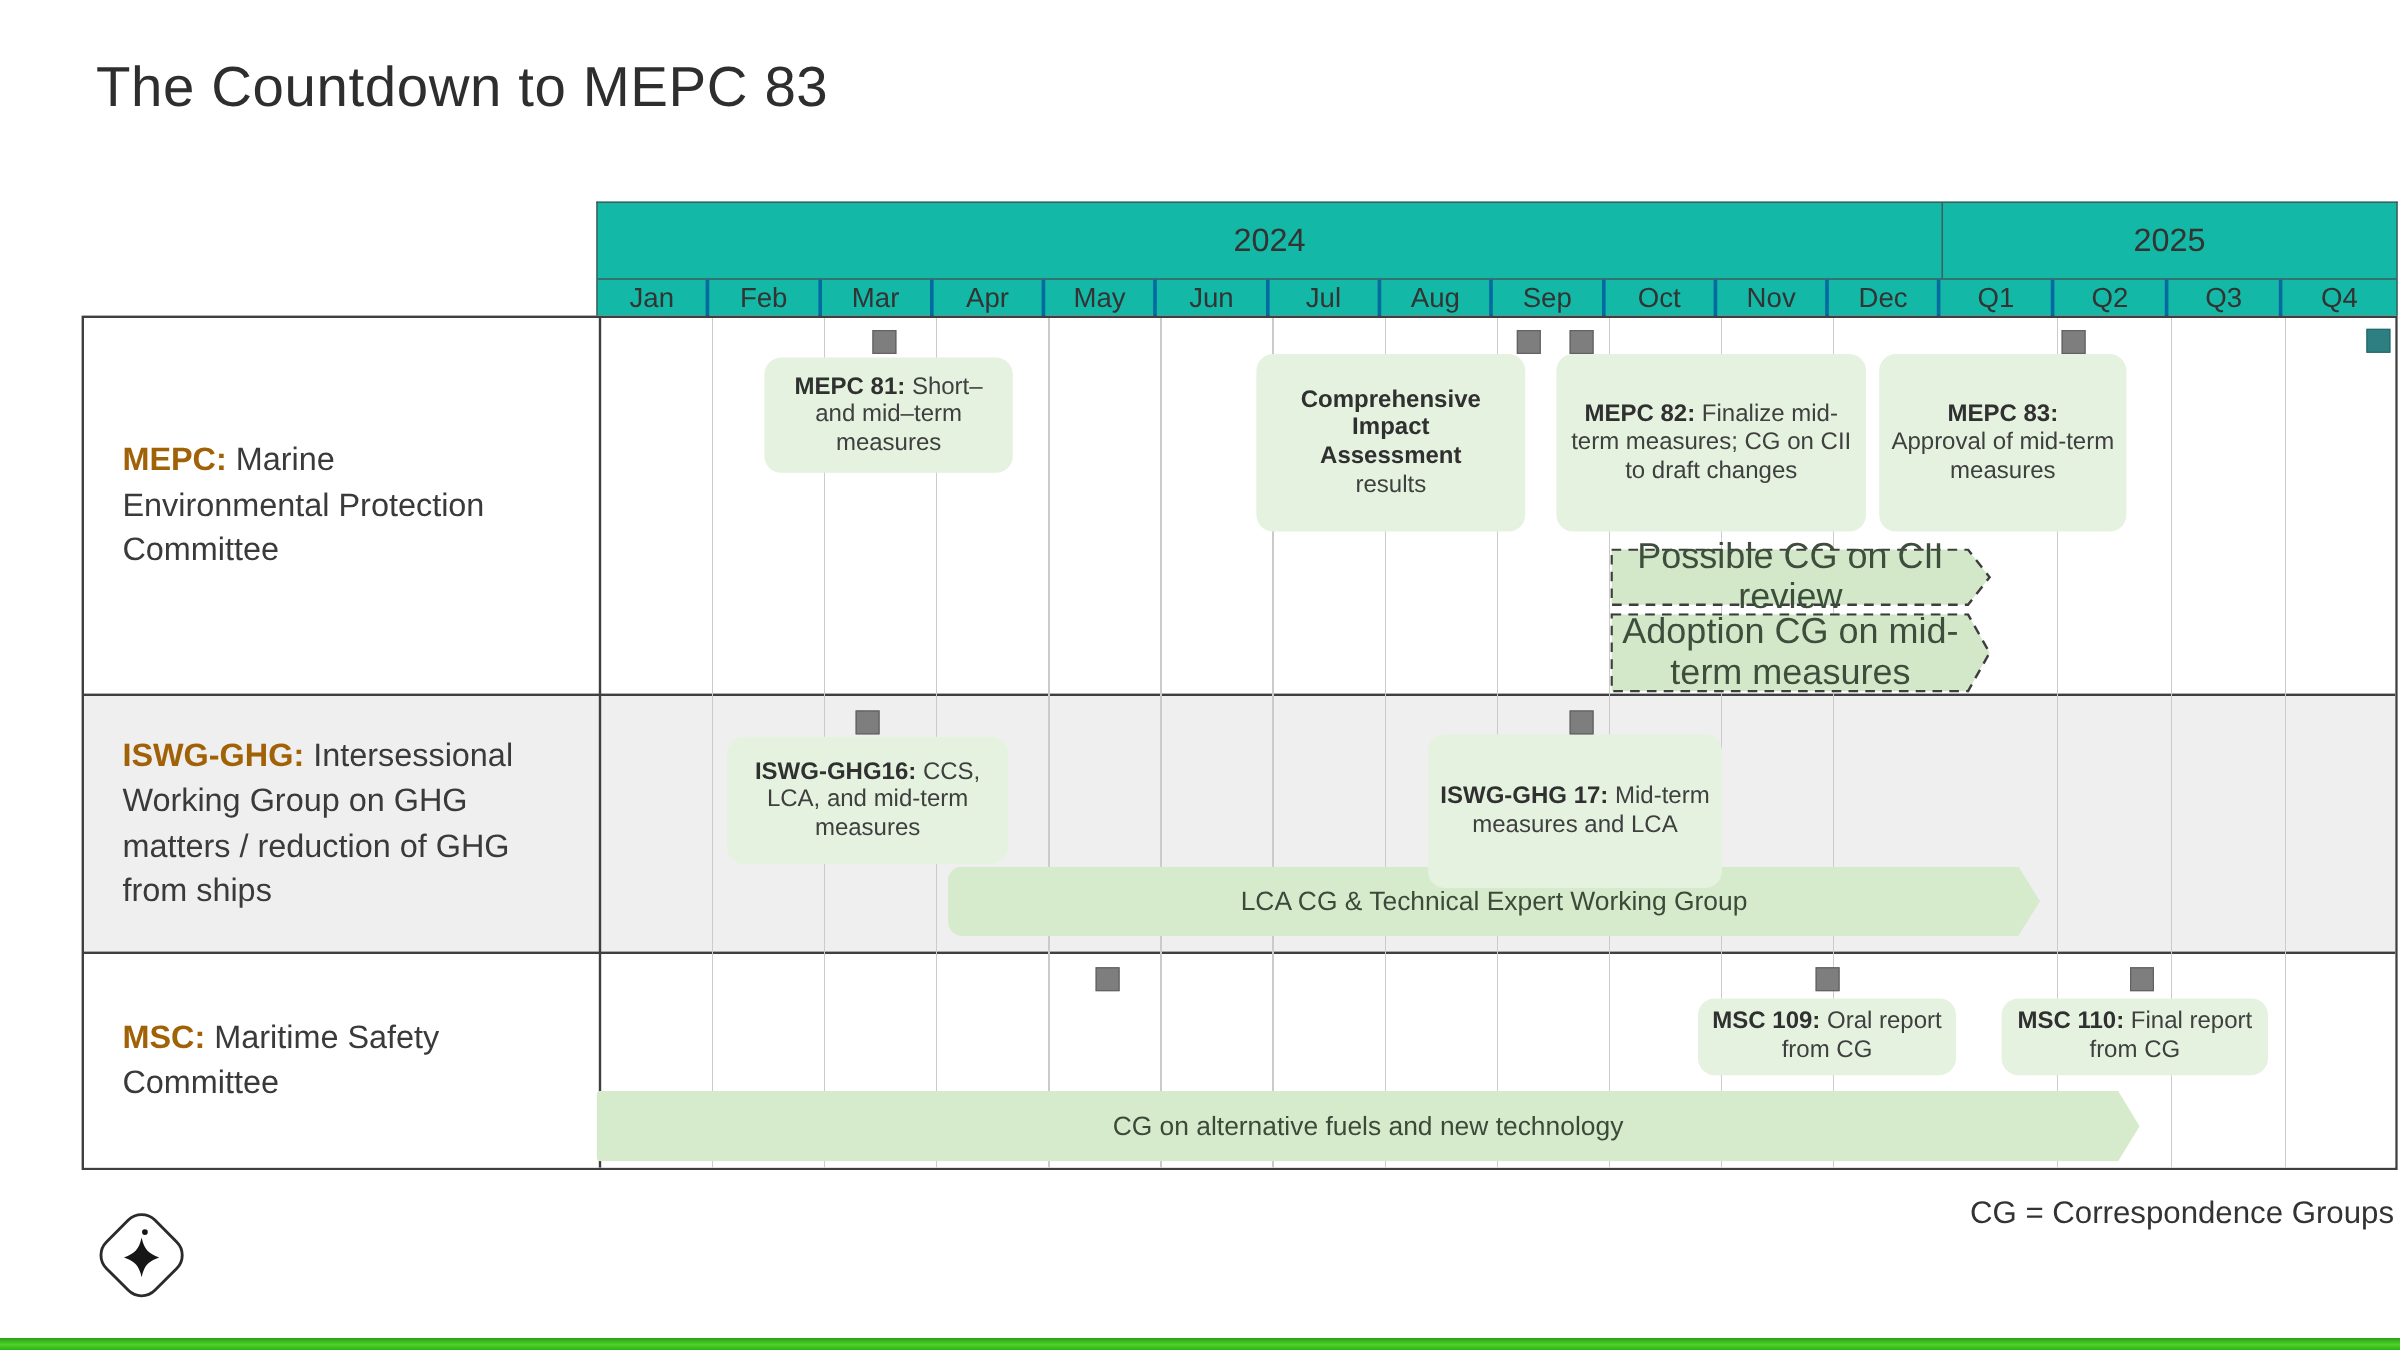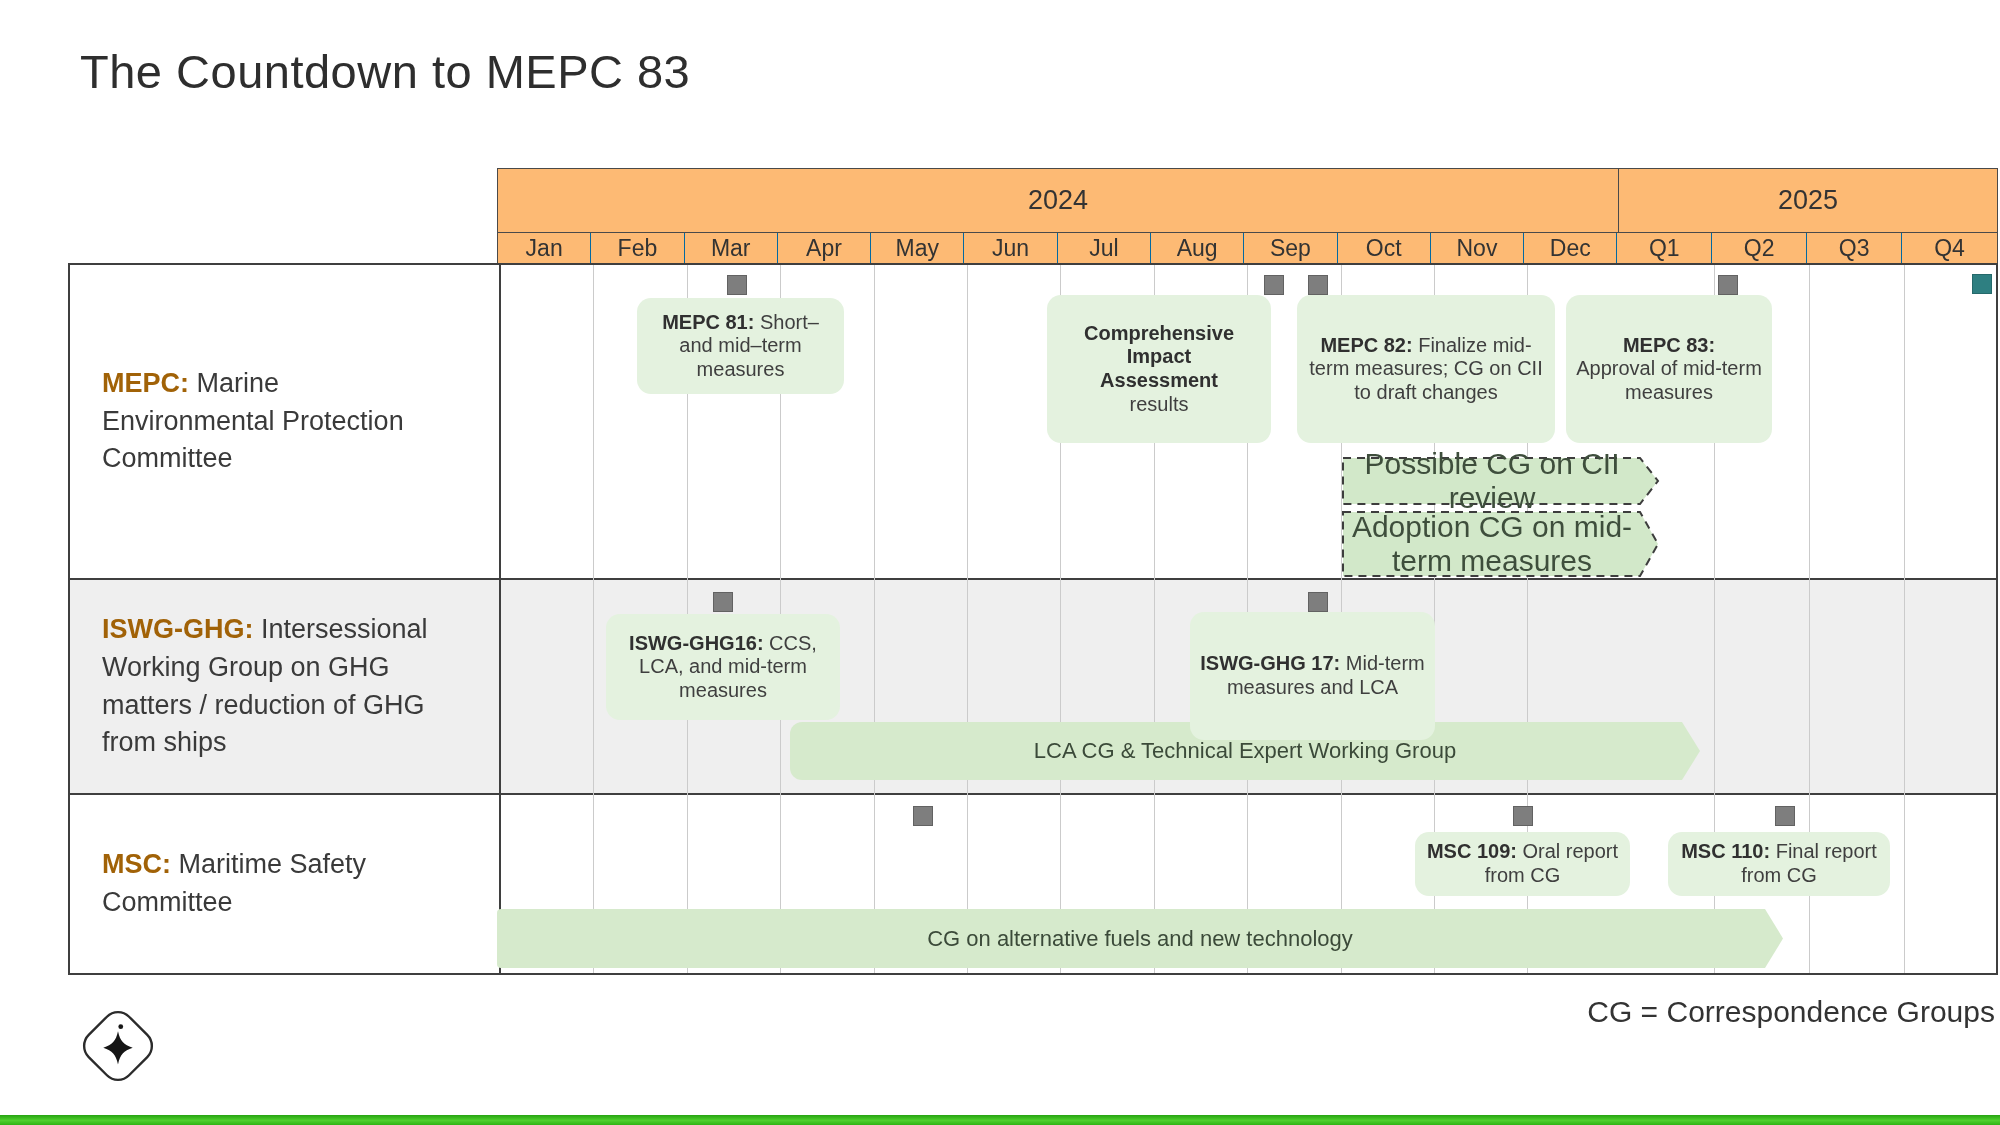--- a/index.html
+++ b/index.html
@@ -6,28 +6,28 @@
   .slide{position:relative;width:2000px;height:1125px;background:#ffffff;overflow:hidden;
          font-family:"Liberation Sans","DejaVu Sans",sans-serif;color:#3c3c3c;padding-left:20px;}
 
   .title{position:absolute;left:80px;top:44px;font-size:47px;font-weight:400;
          color:#2e2e2e;letter-spacing:0.5px;}
 
   
   .table{position:absolute;left:68px;top:168px;width:1930px;height:807px;}
 
   .header{position:absolute;left:429px;top:0;width:1501px;height:95px;box-sizing:border-box;
-          border:1px solid #4a4a4a;border-bottom:none;background:#fdba74;}
+          border:1px solid #4a4a4a;border-bottom:none;background:#14b8a6;}
   .year-row{display:flex;height:63px;border-bottom:1px solid #4a4a4a;}
   .ycell{box-sizing:border-box;display:flex;align-items:center;justify-content:center;
          font-size:27px;color:#333;}
   .y2024{width:1121px;border-right:1px solid #4a4a4a;}
   .y2025{width:378px;}
   .month-row{display:flex;height:31px;}
-  .mcell{box-sizing:border-box;border-right:1px solid #0369a1;display:flex;align-items:center;
+  .mcell{box-sizing:border-box;border-right:3px solid #0369a1;display:flex;align-items:center;
          justify-content:center;font-size:23px;color:#333;width:93.4px;}
   .mcell.q{width:95px;}
   .mcell:last-child{border-right:none;}
 
   .rows-region{position:absolute;left:0;top:95px;width:1930px;height:712px;box-sizing:border-box;
                border:2px solid #3f3f3f;}
   .row{position:absolute;left:0;width:1926px;box-sizing:border-box;}
   .row-mepc{top:0;height:315px;background:#ffffff;border-bottom:2px solid #3f3f3f;}
   .row-iswg{top:315px;height:215px;background:#efefef;border-bottom:2px solid #3f3f3f;}
   .row-msc{top:530px;height:178px;background:#ffffff;}
@@ -58,21 +58,21 @@
        clip-path:polygon(0 0,calc(100% - 18px) 0,100% 50%,calc(100% - 18px) 100%,0 100%);}
   .bar.rounded{border-radius:12px;}
   .bar.flat{border-radius:4px;}
 
   .dashed{position:absolute;z-index:3;}
   .dashed svg{position:absolute;left:0;top:0;}
   .dashed .dtext{position:absolute;left:0;top:0;right:18px;bottom:0;display:flex;align-items:center;
                  justify-content:center;text-align:center;font-size:30px;line-height:1.15;color:#3e4e3c;}
 
   
-  .footnote{position:absolute;right:25px;top:995px;font-size:30px;color:#333;}
+  .footnote{position:absolute;right:25px;top:995px;font-size:26px;color:#333;}
   .logo{position:absolute;left:72px;top:1000px;width:92px;height:92px;}
   .greenline{position:absolute;left:0;right:0;bottom:0;height:10px;
              background:linear-gradient(to bottom,#26a311 0%,#4fd02d 55%,#2fb315 100%);}
 </style>
 </head>
 <body>
 
 <div class="slide">
 
   <div class="title">The Countdown to MEPC 83</div>

